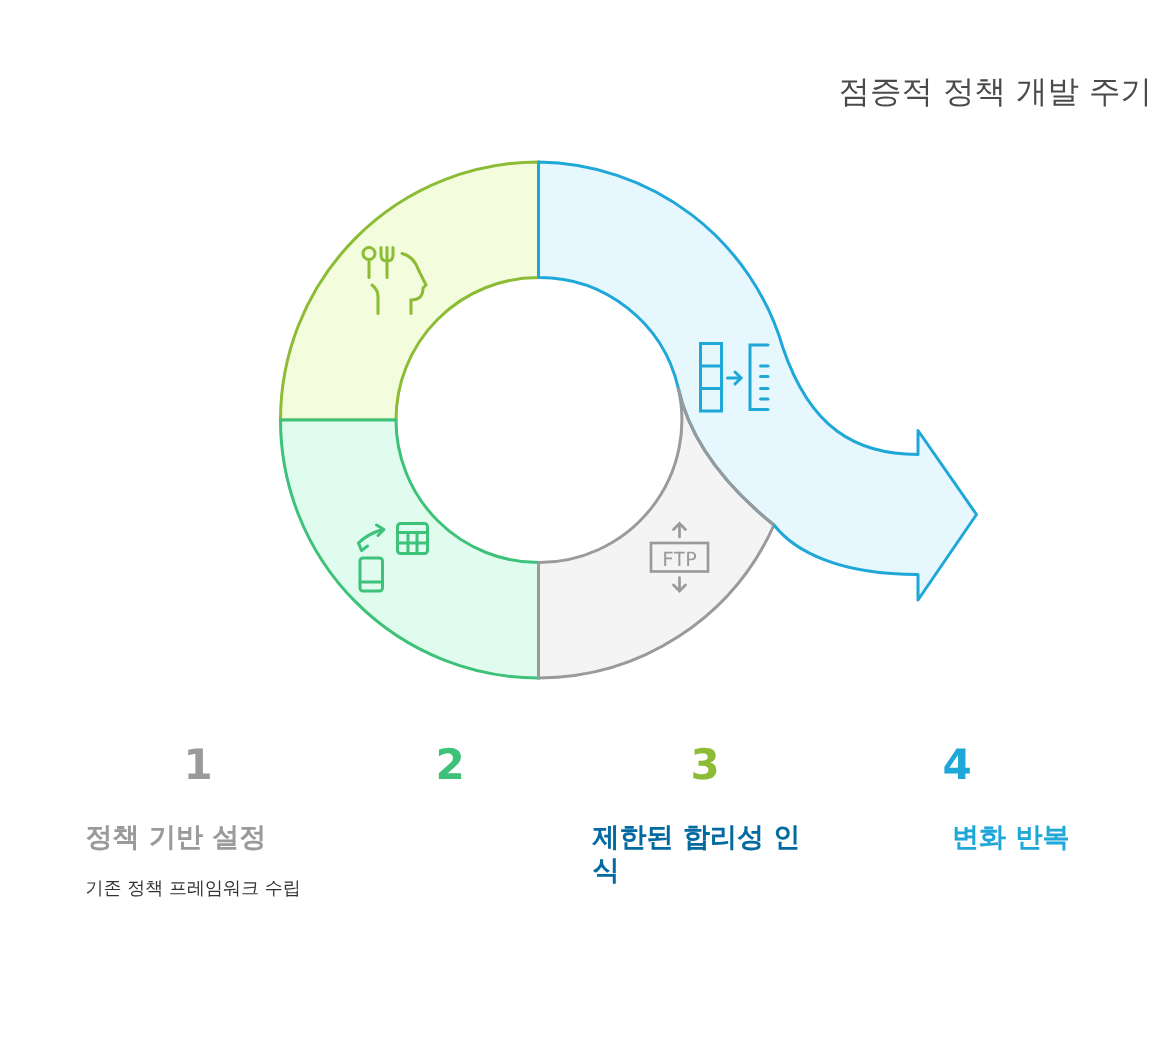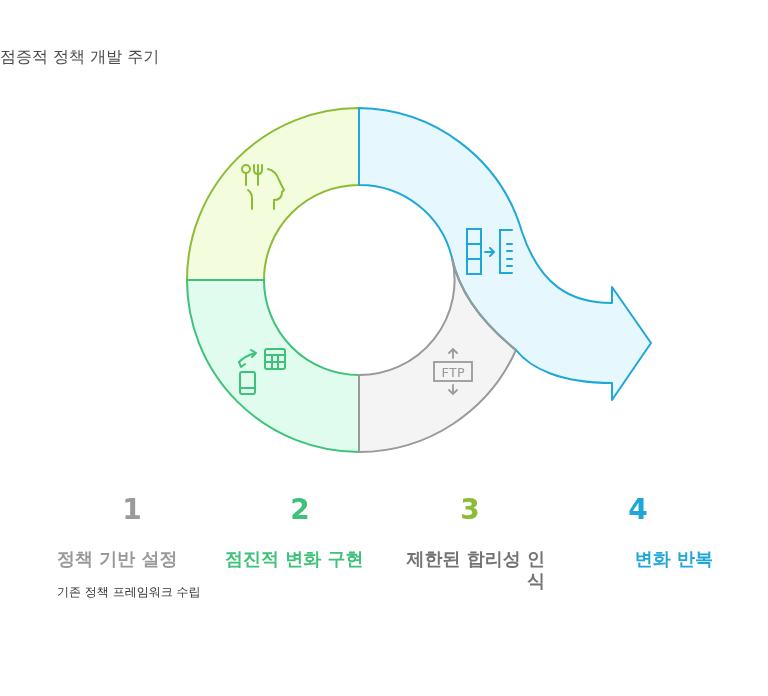--- a/index.html
+++ b/index.html
@@ -1,17 +1,17 @@
 <!DOCTYPE html>
 <html><head>
 <meta charset="utf-8">
 <style>
   html, body { margin: 0; padding: 0; background: #ffffff; }
   body { width: 768px; height: 696px; position: relative; overflow: hidden; font-family: "DejaVu Sans", "Liberation Sans", sans-serif; }
-  .title { position: absolute; left: 0; top: 47px; width: 768px; text-align: left; font-size: 16px; color: #4a4a4a; }
+  .title { position: absolute; left: 0; top: 47px; width: 768px; text-align: right; font-size: 21px; color: #4a4a4a; }
   svg.diagram { position: absolute; left: 0; top: 0; }
   .step { position: absolute; top: 492px; width: 150px; }
   .step .num { text-align: center; font-size: 28px; font-weight: bold; height: 36px; line-height: 36px; width: 100%; }
   .step .head { margin-top: 20px; font-size: 18px; font-weight: bold; line-height: 22px; }
   .step .desc { margin-top: 12px; font-size: 12px; line-height: 20px; color: #333333; }
 </style>
 </head>
 <body>
 
 <div class="title">점증적 정책 개발 주기</div>
@@ -74,24 +74,23 @@
 </svg>
 
 <div class="step" style="left:57px;">
   <div class="num" style="color:#9a9a9a;">1</div>
   <div class="head" style="color:#9a9a9a;">정책 기반 설정</div>
   <div class="desc">기존 정책 프레임워크 수립</div>
 </div>
 
 <div class="step" style="left:225px;">
   <div class="num" style="color:#3ec27a;">2</div>
-  <div class="head" style="color:#3ec27a;">점진적 변화 구현</div>
 </div>
 
 <div class="step" style="left:395px;">
   <div class="num" style="color:#8cbc35;">3</div>
-  <div class="head" style="color:#737373;text-align:right;">제한된 합리성 인식</div>
+  <div class="head" style="color:#0369a1;">제한된 합리성 인식</div>
 </div>
 
 <div class="step" style="left:563px;">
   <div class="num" style="color:#1fa7d8;">4</div>
   <div class="head" style="color:#1fa7d8;text-align:right;">변화 반복</div>
 </div>
 
 </body></html>

